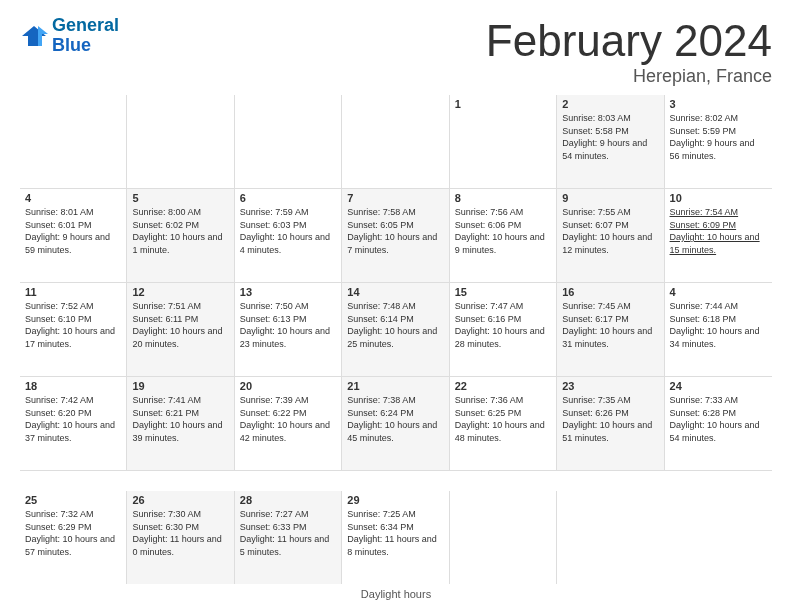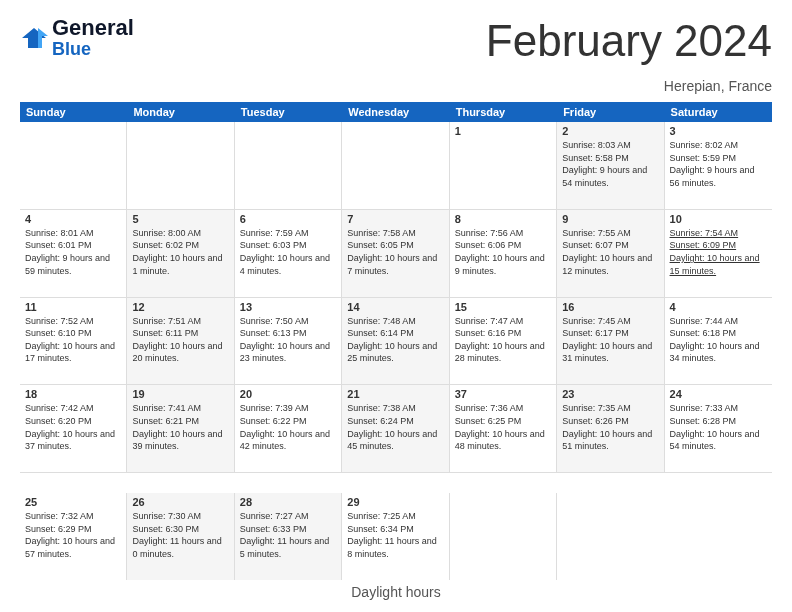--- a/index.html
+++ b/index.html
@@ -27,45 +27,44 @@
       display: flex;
       align-items: center;
       gap: 4px;
     }
     .logo-text {
       display: flex;
       flex-direction: column;
       line-height: 1.1;
     }
     .logo-general {
-      font-size: 22px;
+      font-size: 18px;
       font-weight: bold;
-      color: #0f172a;
+      color: #0369a1;
     }
     .logo-blue {
       font-size: 18px;
       font-weight: bold;
       color: #1565c0;
     }
     .logo-icon {
       width: 28px;
       height: 28px;
     }
     .title-block {
       text-align: right;
     }
     .main-title {
       font-size: 44px;
       font-weight: normal;
       color: #333;
     }
     .subtitle {
-      font-size: 14px;
+      font-size: 18px;
       color: #555;
-      margin-top: 12px;
     }
     .calendar {
       flex: 1;
       display: flex;
       flex-direction: column;
     }
     .cal-header-row {
       display: grid;
       grid-template-columns: repeat(7, 1fr);
       background: #1565c0;
@@ -116,21 +115,21 @@
     }
     .day-info {
       line-height: 1.4;
       font-size: 9px;
       color: #333;
     }
     .footer {
       display: flex;
       justify-content: center;
       align-items: center;
-      font-size: 14px;
+      font-size: 11px;
       color: #555;
       padding-top: 4px;
     }
   </style>
 </head>
 <body>
 
 <div class="page">
   <div class="header">
     <div class="logo">
@@ -143,29 +142,20 @@
         <span class="logo-blue">Blue</span>
       </div>
     </div>
     <div class="title-block">
       <div class="main-title">February 2024</div>
       <div class="subtitle">Herepian, France</div>
     </div>
   </div>
 
   <div class="calendar">
-    <div class="cal-header-row">
-    <div class="cal-header-cell">Sunday</div>
-        <div class="cal-header-cell">Monday</div>
-        <div class="cal-header-cell">Tuesday</div>
-        <div class="cal-header-cell">Wednesday</div>
-        <div class="cal-header-cell">Thursday</div>
-        <div class="cal-header-cell">Friday</div>
-        <div class="cal-header-cell">Saturday</div>
-      </div>
     <div class="cal-body">
     <div class="cal-row">
           <div class="cal-cell empty"></div>
           <div class="cal-cell empty"></div>
           <div class="cal-cell empty"></div>
           <div class="cal-cell empty"></div>
           <div class="cal-cell">
             <span class="day-num">1</span>
           </div>
           <div class="cal-cell shaded">
@@ -288,21 +278,21 @@
 Sunset: 6:22 PM
 Daylight: 10 hours and 42 minutes.</div>
           </div>
           <div class="cal-cell shaded">
             <span class="day-num">21</span>
             <div class="day-info" style="white-space: pre-line;">Sunrise: 7:38 AM
 Sunset: 6:24 PM
 Daylight: 10 hours and 45 minutes.</div>
           </div>
           <div class="cal-cell">
-            <span class="day-num">37</span>
+            <span class="day-num">22</span>
             <div class="day-info" style="white-space: pre-line;">Sunrise: 7:36 AM
 Sunset: 6:25 PM
 Daylight: 10 hours and 48 minutes.</div>
           </div>
           <div class="cal-cell shaded">
             <span class="day-num">23</span>
             <div class="day-info" style="white-space: pre-line;">Sunrise: 7:35 AM
 Sunset: 6:26 PM
 Daylight: 10 hours and 51 minutes.</div>
           </div>

